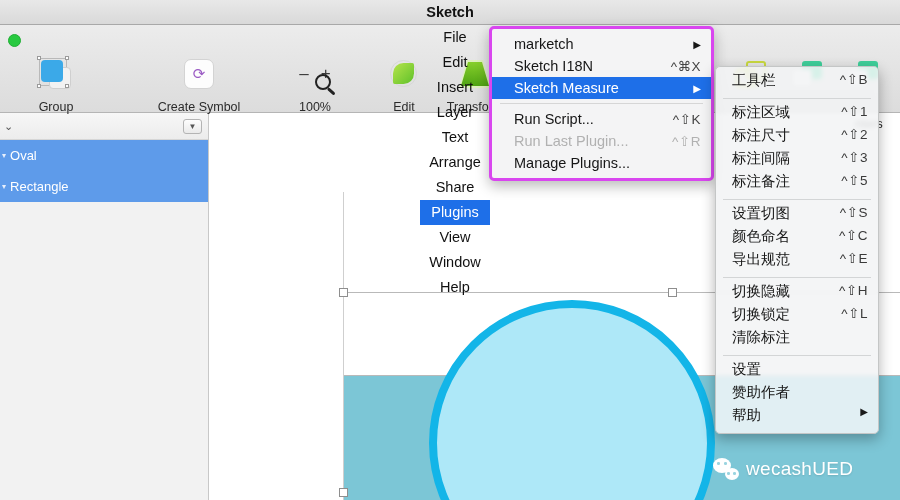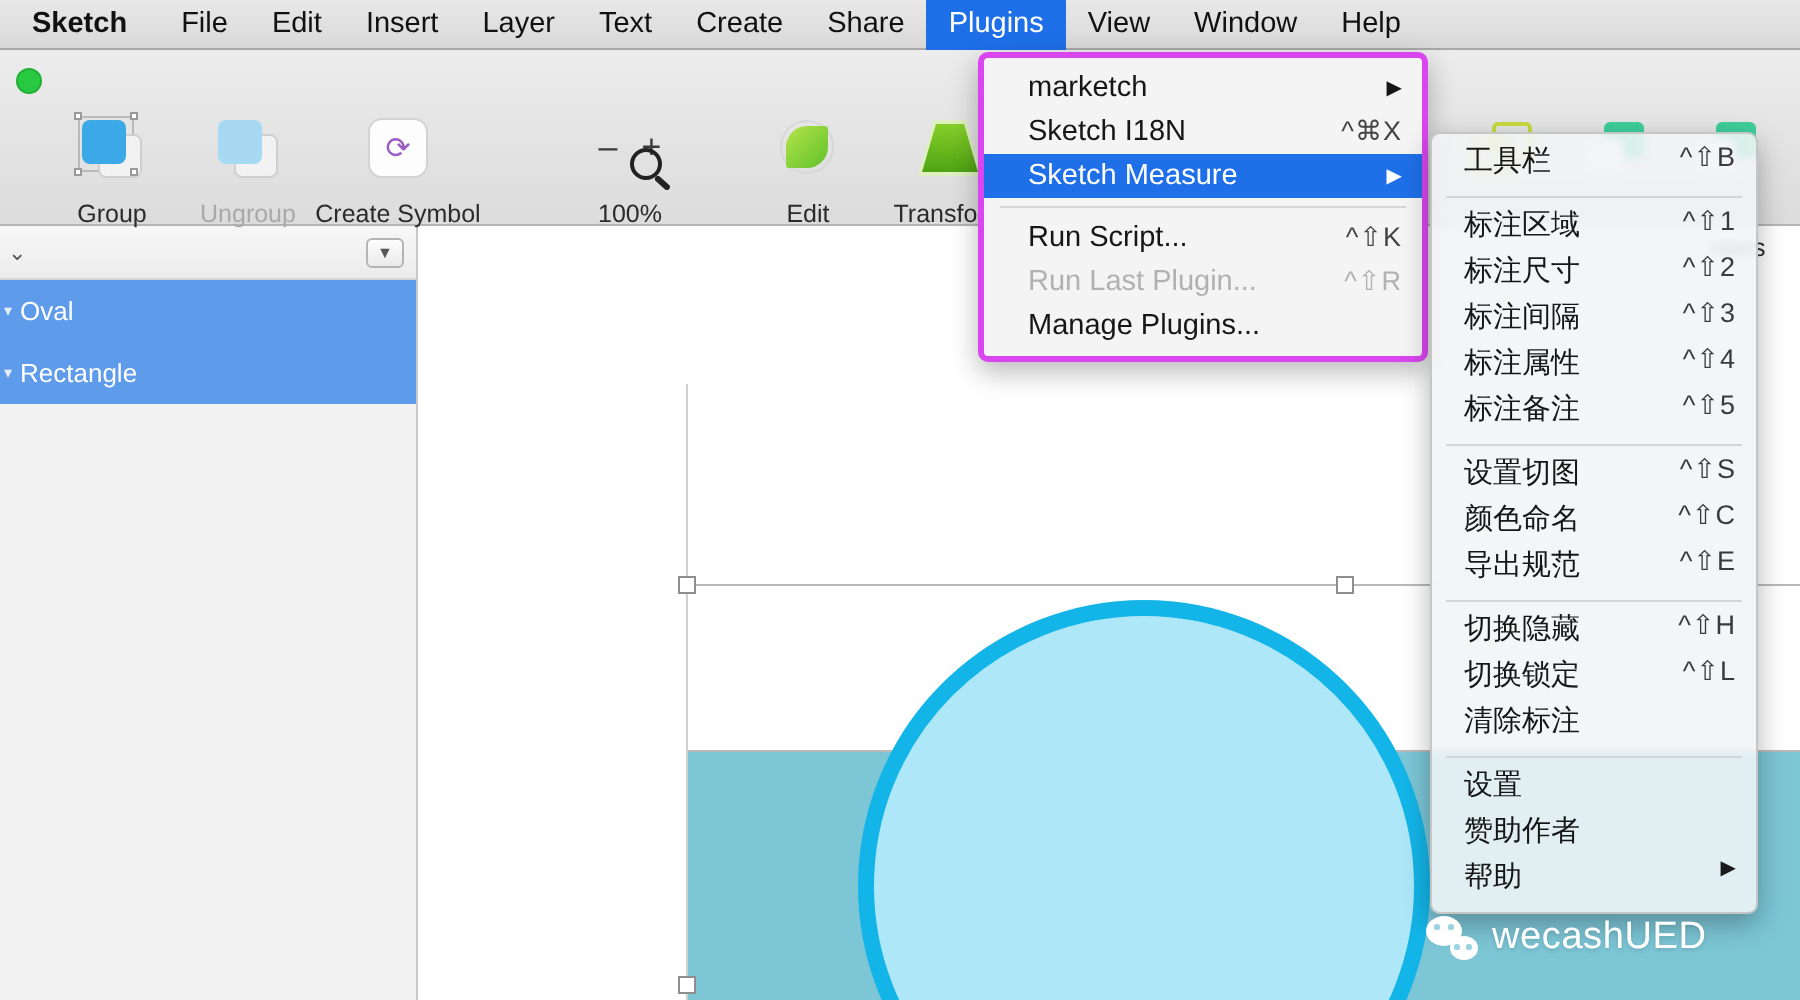--- a/index.html
+++ b/index.html
@@ -11,20 +11,21 @@
   }
   #app { position:relative; width:900px; height:500px; overflow:hidden; }
 
   
   .menubar {
     position:absolute; top:0; left:0; width:900px; height:25px;
     background: linear-gradient(180deg,#e8e8e8 0%,#d9d9d9 100%);
     border-bottom:1px solid #a8a8a8;
     display:flex; align-items:center; padding-left:10px;
     z-index:40;
+    flex-direction:column;
   }
   .menubar .mi {
     font-size:14.5px; color:#111; padding:0 11px; height:25px;
     line-height:25px; white-space:nowrap; cursor:default;
   }
   .menubar .mi.app { font-weight:bold; padding-left:6px; padding-right:16px; }
   .menubar .mi.active { background:#1e6fe8; color:#fff; }
 
   
   .toolbar {
@@ -176,21 +177,21 @@
 
 <div id="app">
 
   <div class="menubar">
     <div class="mi app">Sketch</div>
     <div class="mi">File</div>
     <div class="mi">Edit</div>
     <div class="mi">Insert</div>
     <div class="mi">Layer</div>
     <div class="mi">Text</div>
-    <div class="mi">Create</div>
+    <div class="mi">Arrange</div>
     <div class="mi">Share</div>
     <div class="mi active">Plugins</div>
     <div class="mi">View</div>
     <div class="mi">Window</div>
     <div class="mi">Help</div>
   </div>
 
   <div class="toolbar">
     <div class="traffic"></div>
 
@@ -207,29 +208,20 @@
             <div class="sq1"></div>
               <div class="sq2"></div>
             <div class="hdl" style="left:-2px;top:-2px;"></div>
             <div class="hdl" style="left:26px;top:-2px;"></div>
             <div class="hdl" style="left:-2px;top:26px;"></div>
             <div class="hdl" style="left:26px;top:26px;"></div>
           </div>
         </div>
         <div class="lbl">Group</div>
       </div>
-      <div class="tb-item dim">
-        <div class="gl">
-          <div class="ic-group ung">
-            <div class="sq1"></div>
-              <div class="sq2"></div>
-          </div>
-        </div>
-        <div class="lbl">Ungroup</div>
-      </div>
     </div>
 
     <div class="tb-group" style="left:150px; top:26px;">
       <div class="tb-item" style="width:98px;">
         <div class="gl">
           <div class="ic-symbol">⟳</div>
         </div>
         <div class="lbl">Create Symbol</div>
       </div>
     </div>
@@ -353,24 +345,20 @@
     </div>
     <div class="row">
       <span>标注尺寸</span>
       <span class="key">^⇧2</span>
     </div>
     <div class="row">
       <span>标注间隔</span>
       <span class="key">^⇧3</span>
     </div>
     <div class="row">
-      <span>标注属性</span>
-      <span class="key">^⇧4</span>
-    </div>
-    <div class="row">
       <span>标注备注</span>
       <span class="key">^⇧5</span>
     </div>
     <div class="sep"></div>
     <div class="row">
       <span>设置切图</span>
       <span class="key">^⇧S</span>
     </div>
     <div class="row">
       <span>颜色命名</span>

